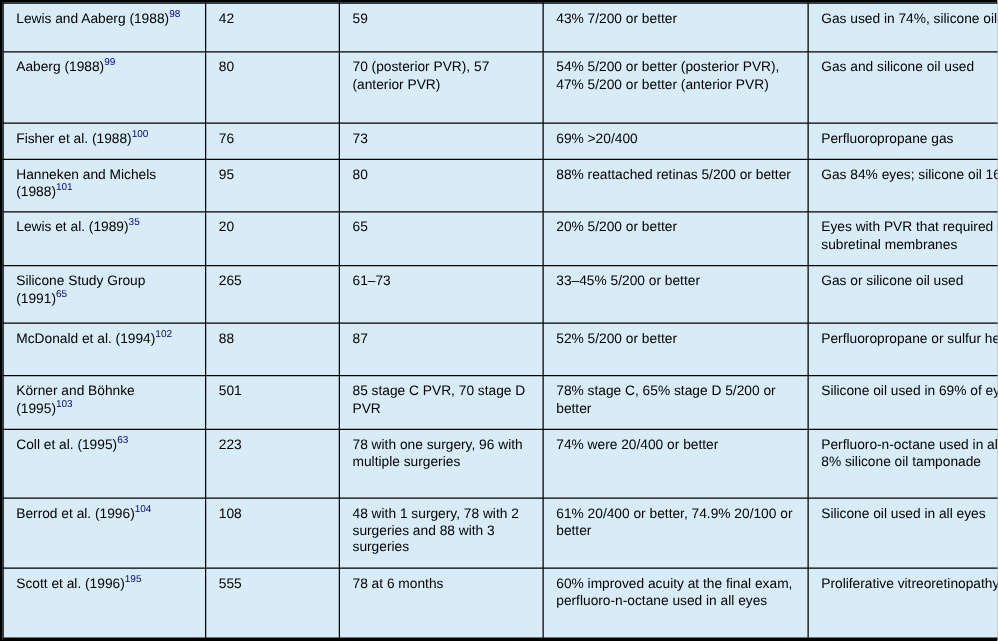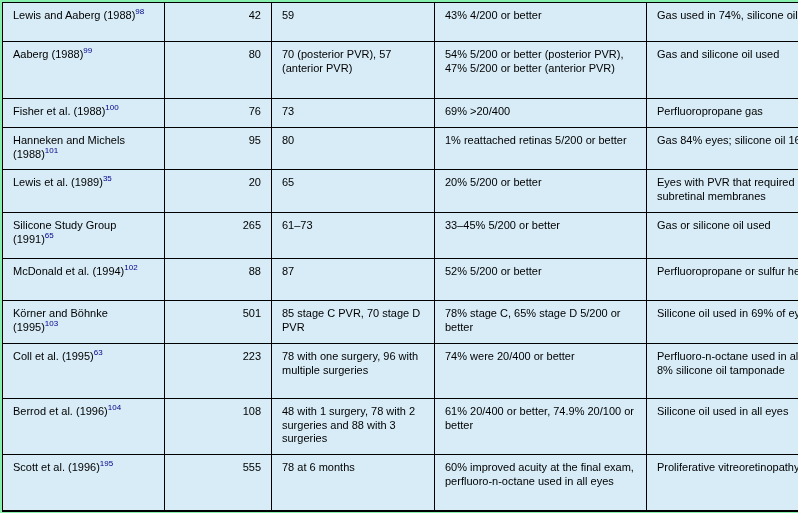--- a/index.html
+++ b/index.html
@@ -6,41 +6,41 @@
     margin: 0;
     padding: 0;
     background: #ffffff;
     font-family: "Liberation Sans", "DejaVu Sans", sans-serif;
   }
   .page {
     width: 798px;
     height: 513px;
     box-sizing: border-box;
     padding: 2px;
-    background: #86efac;
+    background: #000000;
   }
   table.study-table {
     border-collapse: collapse;
     table-layout: fixed;
     width: 793px;
     border: 1px solid #000000;
     border-bottom: 2px solid #000000;
     background: #d7ecf7;
   }
   table.study-table td {
     border: 1px solid #000000;
     vertical-align: top;
     padding: 6px 10px 4px 10px;
     font-size: 11px;
     line-height: 13.5px;
     color: #000000;
     overflow: hidden;
   }
   td.c1 { width: 141px; padding-right: 16px; }
-  td.c2 { width: 86px;  text-align: right; padding-left: 4px; padding-right: 4px; }
+  td.c2 { width: 86px;  text-align: left; padding-left: 4px; padding-right: 4px; }
   td.c3 { width: 142px; padding-right: 14px; }
   td.c4 { width: 191px; padding-right: 16px; }
   td.c5 { width: 233px; padding-right: 12px; }
   sup.ref {
     color: #00008b;
     font-size: 8px;
     line-height: 0;
     vertical-align: super;
     letter-spacing: 0;
   }
@@ -59,42 +59,42 @@
 </head>
 <body>
 
 <div class="page">
   <table class="study-table">
     <tbody>
       <tr>
         <td class="c1"><span>Lewis and Aaberg (1988)</span><sup class="ref">98</sup></td>
         <td class="c2">42</td>
         <td class="c3">59</td>
-        <td class="c4">43% 4/200 or better</td>
+        <td class="c4">43% 7/200 or better</td>
         <td class="c5">Gas used in 74%, silicone oil in 26%</td>
       </tr>
       <tr>
         <td class="c1"><span>Aaberg (1988)</span><sup class="ref">99</sup></td>
         <td class="c2">80</td>
         <td class="c3">70 (posterior PVR), 57 (anterior PVR)</td>
         <td class="c4">54% 5/200 or better (posterior PVR), 47% 5/200 or better (anterior PVR)</td>
         <td class="c5">Gas and silicone oil used</td>
       </tr>
       <tr>
         <td class="c1"><span>Fisher et al. (1988)</span><sup class="ref">100</sup></td>
         <td class="c2">76</td>
         <td class="c3">73</td>
         <td class="c4">69% &gt;20/400</td>
         <td class="c5">Perfluoropropane gas</td>
       </tr>
       <tr>
         <td class="c1"><span>Hanneken and Michels (1988)</span><sup class="ref">101</sup></td>
         <td class="c2">95</td>
         <td class="c3">80</td>
-        <td class="c4">1% reattached retinas 5/200 or better</td>
+        <td class="c4">88% reattached retinas 5/200 or better</td>
         <td class="c5">Gas 84% eyes; silicone oil 16% eyes</td>
       </tr>
       <tr>
         <td class="c1"><span>Lewis et al. (1989)</span><sup class="ref">35</sup></td>
         <td class="c2">20</td>
         <td class="c3">65</td>
         <td class="c4">20% 5/200 or better</td>
         <td class="c5">Eyes with PVR that required removal of subretinal membranes</td>
       </tr>
       <tr>

